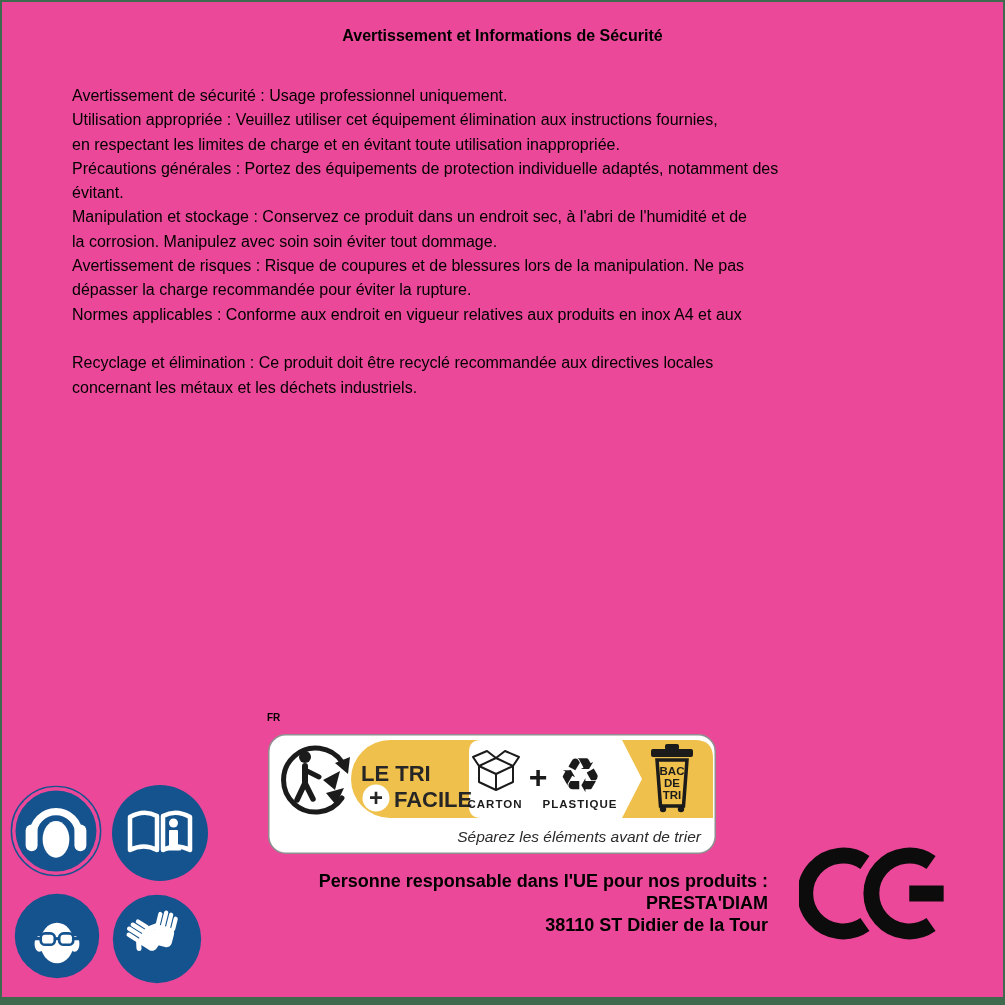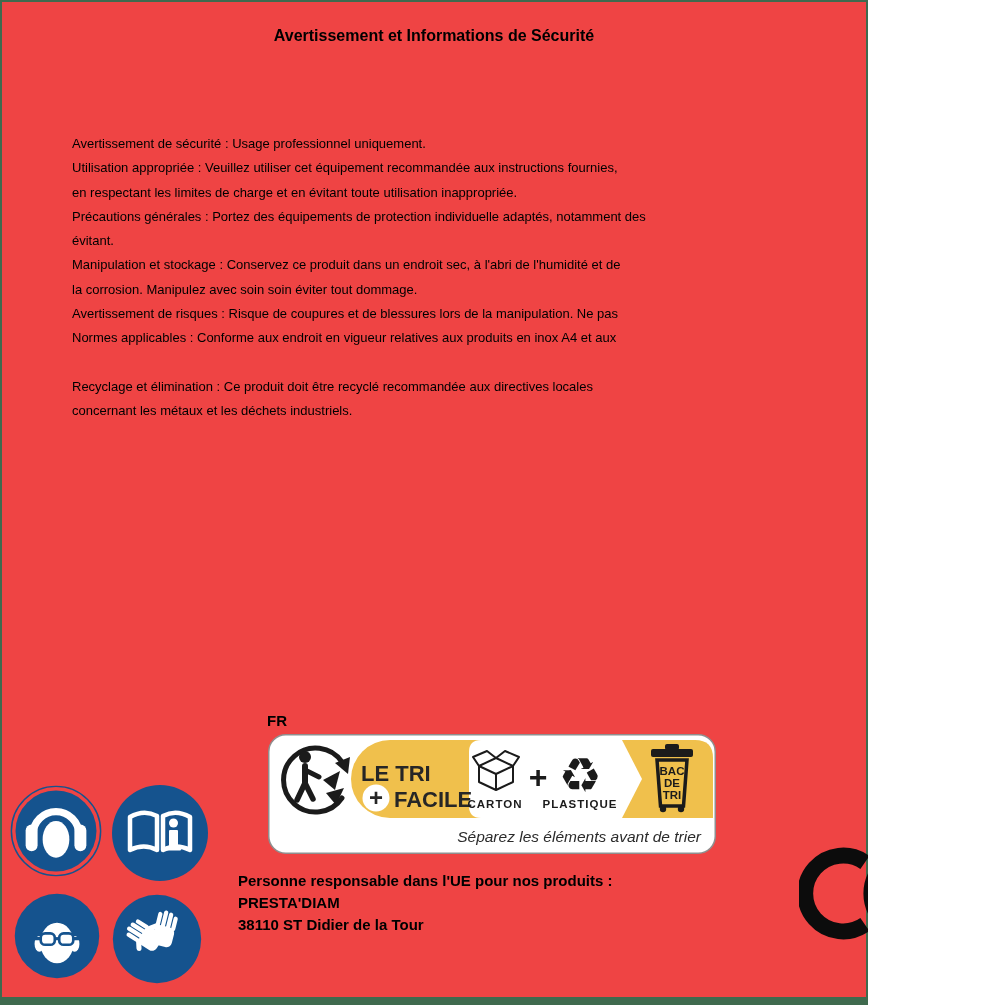--- a/index.html
+++ b/index.html
@@ -1,56 +1,57 @@
 <!DOCTYPE html>
 <html><head>
 <meta charset="utf-8">
 <style>
   html,body{margin:0;padding:0;background:#fff;}
-  .page{position:relative;width:868px;height:1005px;background:#ef4444;overflow:hidden;
+  .page{position:relative;width:1005px;height:1005px;background:#ec4899;overflow:hidden;
         font-family:"Liberation Sans",sans-serif;color:#000;}
   .border{position:absolute;background:#3F6A4E;}
   .b-top{left:0;top:0;width:1005px;height:2px;}
   .b-left{left:0;top:0;width:2px;height:1005px;}
   .b-right{right:0;top:0;width:2px;height:1005px;}
   .b-bottom{left:0;top:997px;width:1005px;height:8px;}
   .title{position:absolute;left:0;right:0;top:27px;text-align:center;
          font-size:16px;font-weight:bold;}
   .bodytext{position:absolute;left:72px;top:84px;width:880px;
-            font-size:13px;line-height:24.3px;margin-top:48px;}
+            font-size:16px;line-height:24.3px;}
   .line{height:24.3px;white-space:nowrap;}
-  .fr-label{position:absolute;left:267px;top:712px;font-size:15px;font-weight:bold;}
+  .fr-label{position:absolute;left:267px;top:712px;font-size:10px;font-weight:bold;}
   .triman{position:absolute;left:268px;top:734px;}
   .icon{position:absolute;}
-  .footer{position:absolute;left:238px;top:870px;width:530px;text-align:left;
-          font-weight:bold;font-size:15px;line-height:22px;}
+  .footer{position:absolute;left:238px;top:870px;width:530px;text-align:right;
+          font-weight:bold;font-size:18px;line-height:22px;}
   svg text{font-family:"Liberation Sans",sans-serif;}
   svg .glyphfont{font-family:"DejaVu Sans",sans-serif;}
 </style>
 </head>
 <body>
 
 <div class="page">
 
   <div class="border b-top"></div>
   <div class="border b-left"></div>
   <div class="border b-right"></div>
   <div class="border b-bottom"></div>
 
   <div class="title">Avertissement et Informations de Sécurité</div>
 
   <div class="bodytext">
     <div class="line">Avertissement de sécurité : Usage professionnel uniquement.</div>
-    <div class="line">Utilisation appropriée : Veuillez utiliser cet équipement recommandée aux instructions fournies,</div>
+    <div class="line">Utilisation appropriée : Veuillez utiliser cet équipement élimination aux instructions fournies,</div>
     <div class="line">en respectant les limites de charge et en évitant toute utilisation inappropriée.</div>
     <div class="line">Précautions générales : Portez des équipements de protection individuelle adaptés, notamment des</div>
     <div class="line">évitant.</div>
     <div class="line">Manipulation et stockage : Conservez ce produit dans un endroit sec, à l'abri de l'humidité et de</div>
     <div class="line">la corrosion. Manipulez avec soin soin éviter tout dommage.</div>
     <div class="line">Avertissement de risques : Risque de coupures et de blessures lors de la manipulation. Ne pas</div>
+    <div class="line">dépasser la charge recommandée pour éviter la rupture.</div>
     <div class="line">Normes applicables : Conforme aux endroit en vigueur relatives aux produits en inox A4 et aux</div>
     <div class="line"></div>
     <div class="line">Recyclage et élimination : Ce produit doit être recyclé recommandée aux directives locales</div>
     <div class="line">concernant les métaux et les déchets industriels.</div>
   </div>
 
   <div class="fr-label">FR</div>
 
   <svg class="triman" width="448" height="120" viewBox="0 0 448 120">
 

